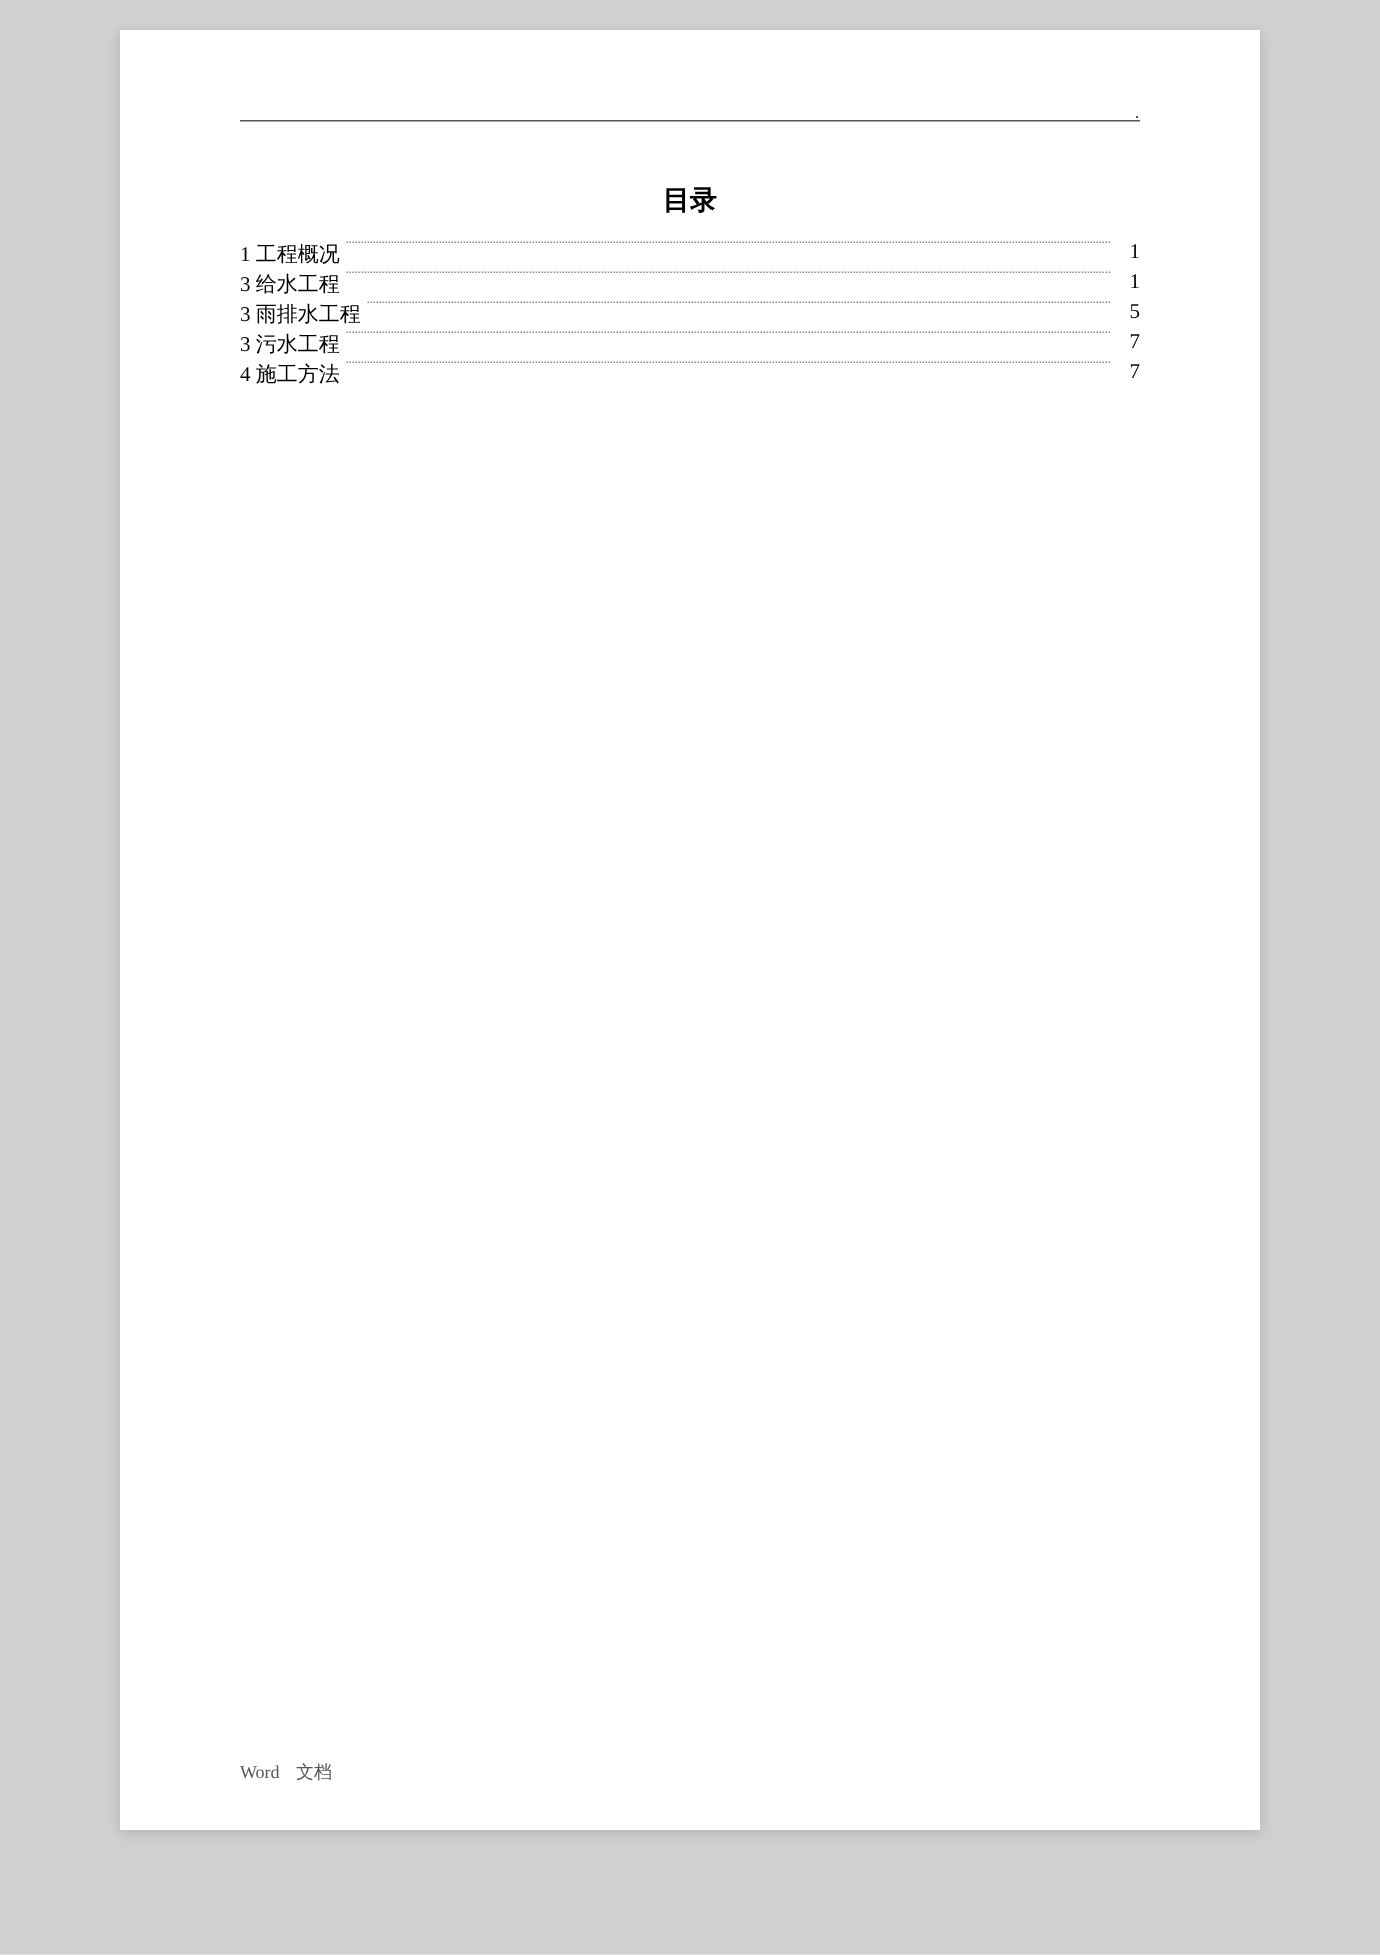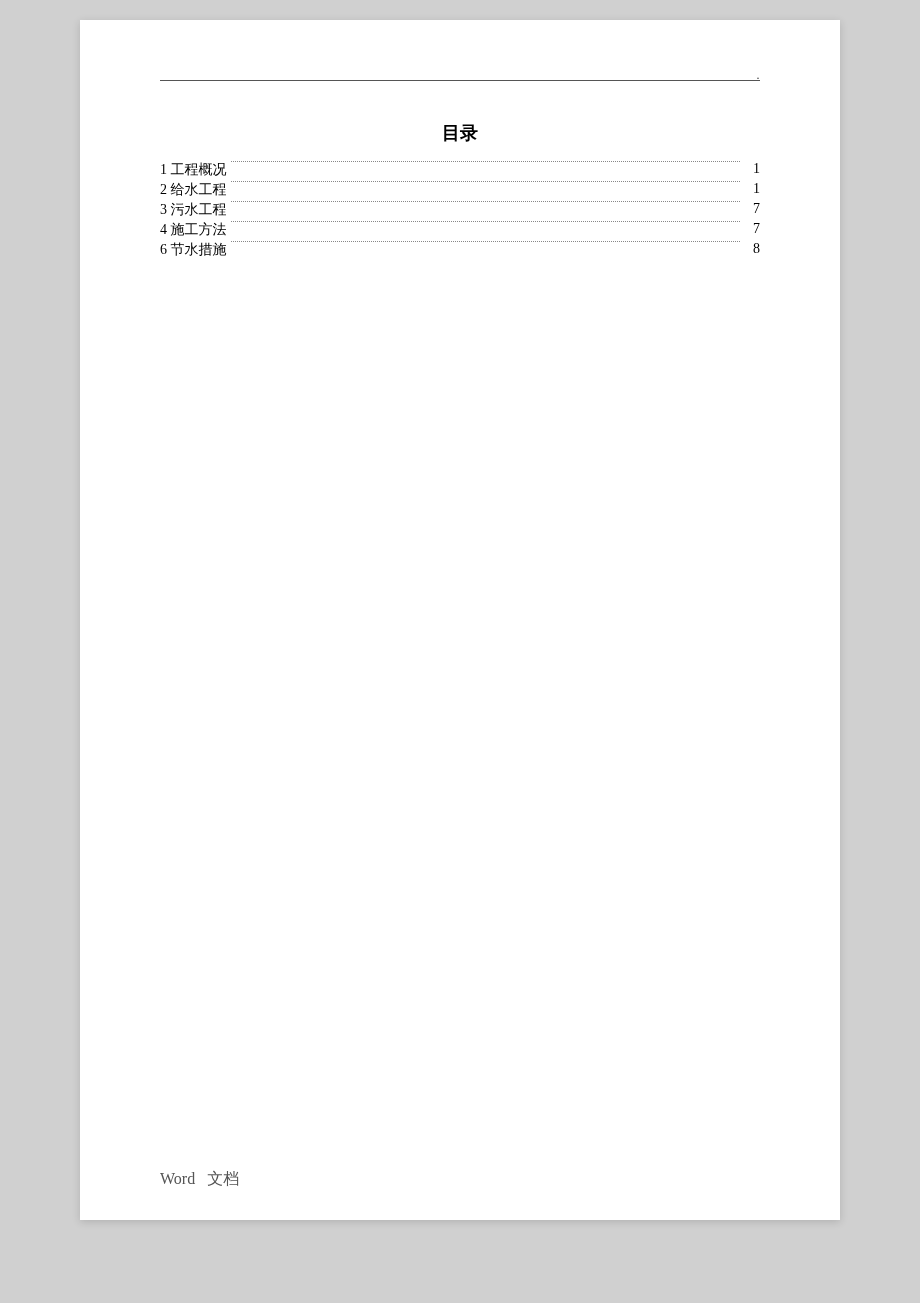--- a/index.html
+++ b/index.html
@@ -48,21 +48,21 @@
       margin-top: 40px;
       margin-bottom: 16px;
       color: #000;
       font-family: "SimHei", "黑体", sans-serif;
     }
 
     .footer-area {
       position: absolute;
       bottom: 30px;
       left: 80px;
-      font-size: 16px;
+      font-size: 12px;
       color: #555;
     }
 
     .footer-word {
       display: inline;
     }
 
     .footer-doc {
       display: inline;
       margin-left: 8px;
@@ -114,39 +114,39 @@
   <div class="toc-title">目录</div>
 
   <div class="toc-container">
 
   <div class="toc-row">
         <span class="toc-row-label">1 工程概况</span>
         <span class="toc-row-fill"></span>
         <span class="toc-row-page">1</span>
       </div>
       <div class="toc-row">
-        <span class="toc-row-label">2 给水工程</span>
+        <span class="toc-row-label">3 给水工程</span>
         <span class="toc-row-fill"></span>
         <span class="toc-row-page">1</span>
+      </div>
+      <div class="toc-row">
+        <span class="toc-row-label">3 雨排水工程</span>
+        <span class="toc-row-fill"></span>
+        <span class="toc-row-page">5</span>
       </div>
       <div class="toc-row">
         <span class="toc-row-label">3 污水工程</span>
         <span class="toc-row-fill"></span>
         <span class="toc-row-page">7</span>
       </div>
       <div class="toc-row">
         <span class="toc-row-label">4 施工方法</span>
         <span class="toc-row-fill"></span>
         <span class="toc-row-page">7</span>
       </div>
-      <div class="toc-row">
-        <span class="toc-row-label">6 节水措施</span>
-        <span class="toc-row-fill"></span>
-        <span class="toc-row-page">8</span>
-      </div>
     </div>
 
   <div class="footer-area">
     <span class="footer-word">Word</span>
     <span class="footer-doc">文档</span>
   </div>
 
 </div>
 
 </body></html>

